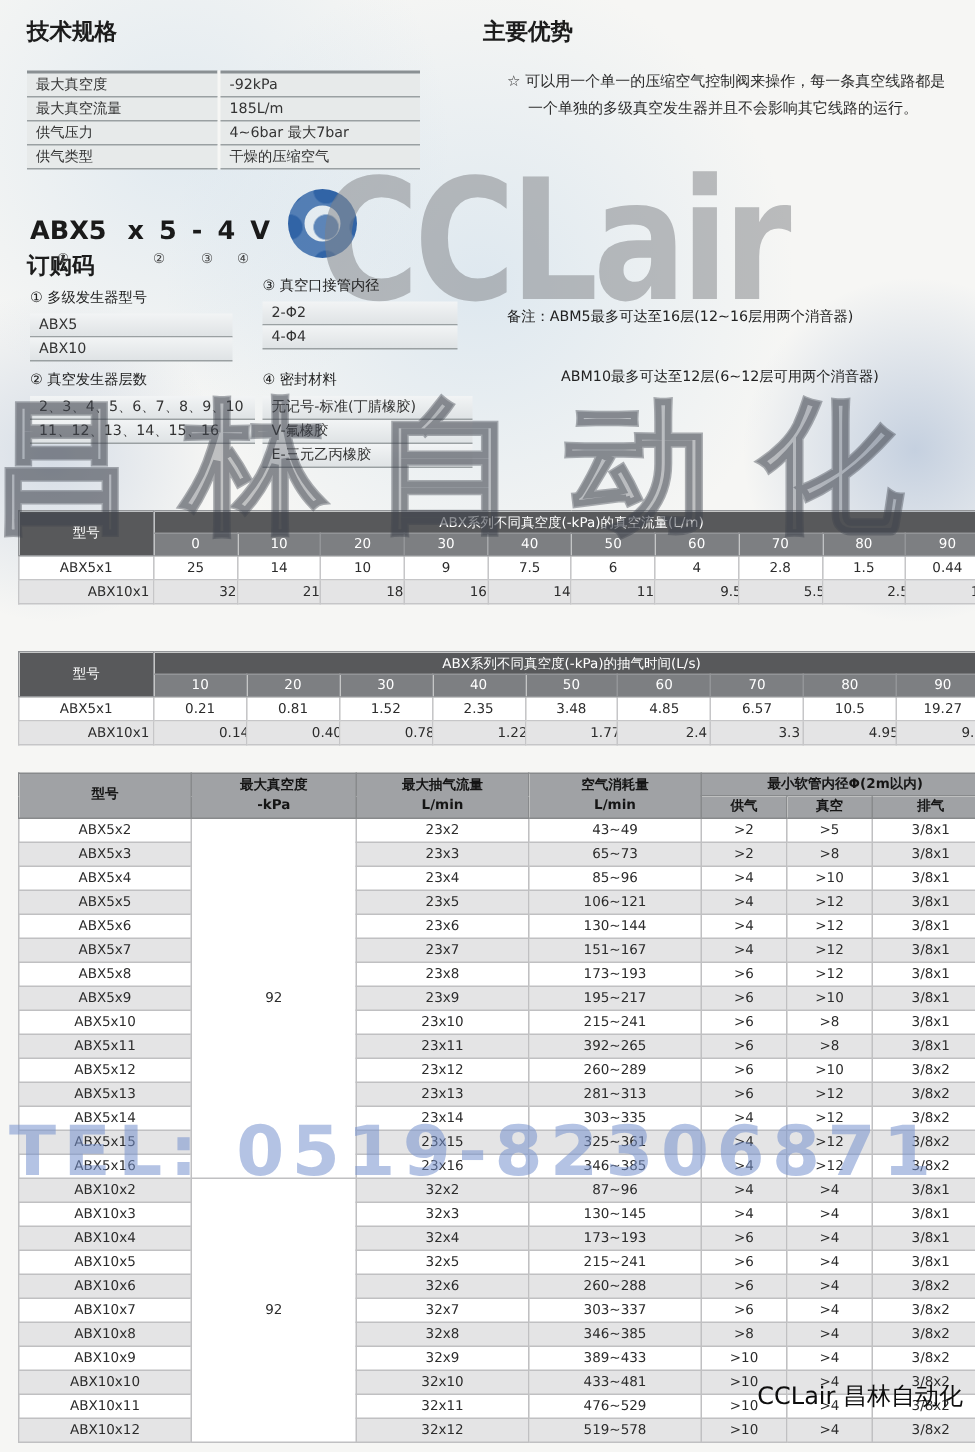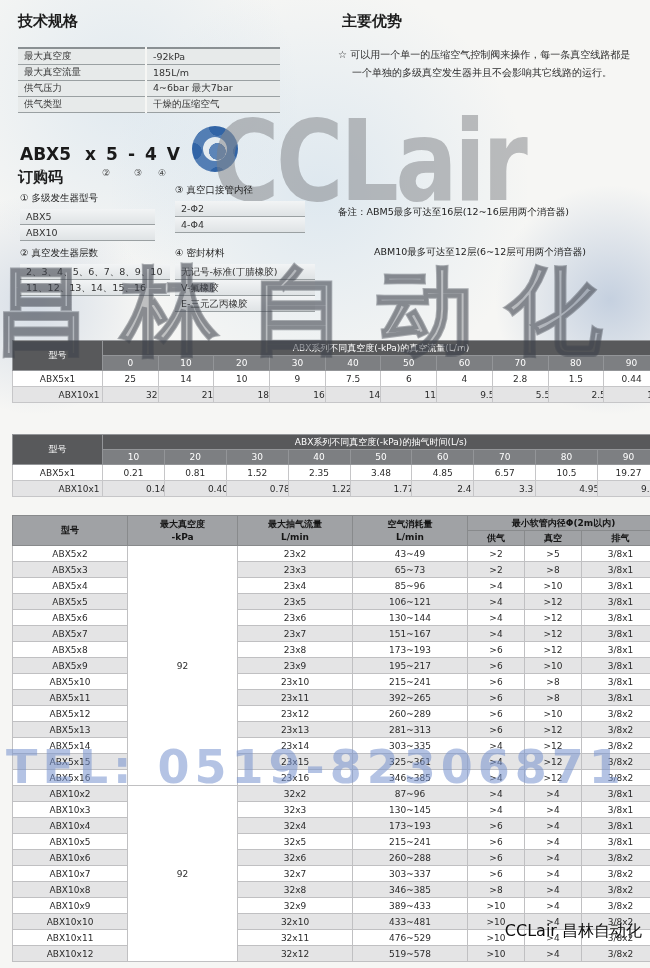--- a/index.html
+++ b/index.html
@@ -18,21 +18,21 @@
     letter-spacing:-4px; color:rgba(125,127,131,.5); transform:scaleX(.82); transform-origin:left top; white-space:nowrap; }
   .wm-mark { position:absolute; left:192px; top:126px; z-index:1; width:46px; height:46px; border-radius:50%;
     border:11px solid rgba(35,90,160,.75); background:radial-gradient(circle at 60% 60%, rgba(35,90,160,.7) 40%, transparent 42%); }
   .wm-cn { position:absolute; left:-6px; top:248px; z-index:4; font-size:96px; font-weight:bold; letter-spacing:32px;
     color:rgba(62,66,76,.30); -webkit-text-stroke:2px rgba(62,66,76,.42); white-space:nowrap; }
   .wm-tel, .wm-fax { position:absolute; left:6px; z-index:4; font-size:46px; font-weight:bold; letter-spacing:5px;
     color:rgba(118,145,205,.55); white-space:nowrap; }
   .wm-tel { top:740px; } .wm-fax { top:832px; }
   
   .sec-title { position:absolute; font-size:15px; font-weight:bold; color:#1c1c1c; z-index:3; }
-  .t1 { left:18px; top:12px; } .t2 { left:342px; top:12px;text-align:center; } .t3 { left:18px; top:124px;margin-top:44px; }
+  .t1 { left:18px; top:12px; } .t2 { left:322px; top:12px;text-align:center; } .t3 { left:18px; top:124px;margin-top:44px; }
   .adv { position:absolute; left:338px; top:46px; width:302px; z-index:3; font-size:10px; line-height:1.75;
     color:#2c2c2c; padding-left:14px; text-indent:-14px; }
   .notes { position:absolute; left:338px; top:202px; width:312px; z-index:3; font-size:9.5px; line-height:2.0; color:#222; }
   .notes .indent { padding-left:36px;margin-top:21px; }
   
   .spec { position:absolute; left:18px; top:47px; width:262px; z-index:3; border-collapse:collapse;
     border-top:2px solid #8a9093; }
   .spec td { height:16px; font-size:9.5px; color:#333; background:#e7eaea; border-bottom:1px solid #9aa0a2; padding:0 6px; }
   .spec td.sl { width:128px; }
   .spec td.sv { border-left:2px solid #f6f6f4;margin-top:24px; }

